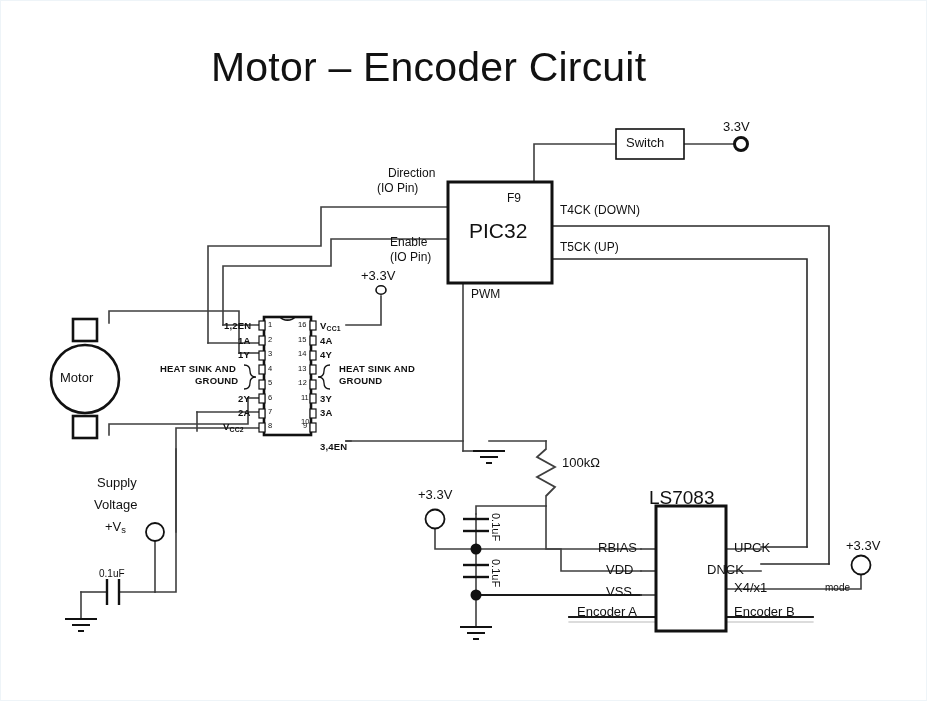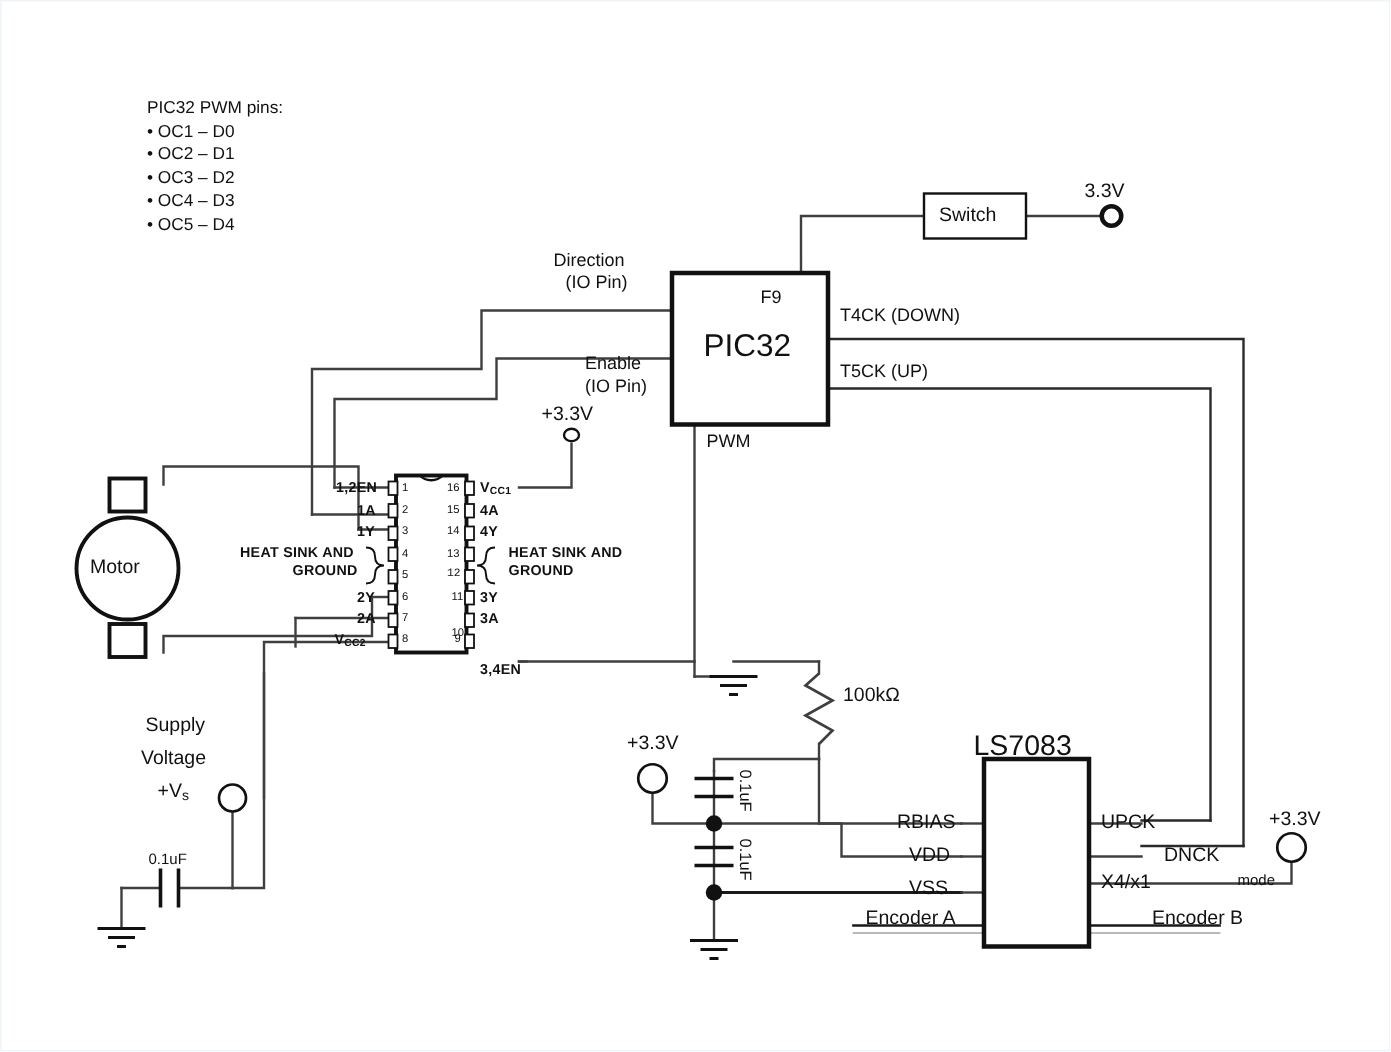--- a/index.html
+++ b/index.html
@@ -19,29 +19,22 @@
   .dip{font-size:9.5px;font-weight:700;letter-spacing:.2px;}
   .dipnum{font-size:7.5px;}
   .sub{font-size:.72em;vertical-align:-0.22em;}
   .rot{transform:rotate(90deg);transform-origin:left top;font-size:11px;}
 </style>
 </head>
 <body>
 
 <div id="slide">
 
-
-  <div class="pinlist txt" style="white-space:normal;">
-    <div>PIC32 PWM pins:</div>
-    <div>• OC1 – D0</div>
-    <div>• OC2 – D1</div>
-    <div>• OC3 – D2</div>
-    <div>• OC4 – D3</div>
-    <div>• OC5 – D4</div>
-  </div>
+  <div class="txt" id="title">Motor – Encoder Circuit</div>
+
 
   <svg viewBox="0 0 927 701">
     <g fill="none" stroke="#3f3f3f" stroke-width="1.6" stroke-linecap="square">
 
       <path d="M615 143 H 533 V 181"></path>
 
       <path d="M683 143 H 733"></path>
 
       <path d="M551 225 H 828 V 563" stroke="#2a2a2a"></path>
       <path d="M551 258 H 806 V 546" stroke="#2a2a2a"></path>
@@ -202,21 +195,21 @@
 
   <div class="txt lbl-md" style="left:625px;top:135px;">Switch</div>
   <div class="txt lbl-md" style="left:722px;top:119px;">3.3V</div>
 
   <div class="txt lbl" style="left:506px;top:191px;">F9</div>
   <div class="txt lbl-xl" style="left:468px;top:218px;">PIC32</div>
   <div class="txt lbl" style="left:559px;top:203px;">T4CK (DOWN)</div>
   <div class="txt lbl" style="left:559px;top:240px;">T5CK (UP)</div>
   <div class="txt lbl" style="left:470px;top:287px;">PWM</div>
 
-  <div class="txt lbl" style="left:368px;top:166px;">Direction</div>
+  <div class="txt lbl" style="left:387px;top:166px;">Direction</div>
   <div class="txt lbl" style="left:376px;top:181px;">(IO Pin)</div>
   <div class="txt lbl" style="left:389px;top:235px;">Enable</div>
   <div class="txt lbl" style="left:389px;top:250px;">(IO Pin)</div>
   <div class="txt lbl-md" style="left:360px;top:268px;">+3.3V</div>
 
   <div class="txt dip" style="left:223px;top:320px;">1,2EN</div>
   <div class="txt dip" style="left:237px;top:335px;">1A</div>
   <div class="txt dip" style="left:237px;top:349px;">1Y</div>
   <div class="txt dip" style="left:237px;top:393px;">2Y</div>
   <div class="txt dip" style="left:237px;top:407px;">2A</div>
@@ -274,21 +267,21 @@
   <div class="txt lbl-md" style="left:417px;top:487px;">+3.3V</div>
 
   <div class="txt lbl-lg" style="left:648px;top:486px;">LS7083</div>
 
   <div class="txt lbl-md" style="left:597px;top:540px;">RBIAS</div>
   <div class="txt lbl-md" style="left:605px;top:562px;">VDD</div>
   <div class="txt lbl-md" style="left:605px;top:584px;">VSS</div>
   <div class="txt lbl-md" style="left:576px;top:604px;">Encoder A</div>
 
   <div class="txt lbl-md" style="left:733px;top:540px;">UPCK</div>
-  <div class="txt lbl-md" style="left:775px;top:562px;">DNCK</div>
+  <div class="txt lbl-md" style="left:706px;top:562px;">DNCK</div>
   <div class="txt lbl-md" style="left:733px;top:580px;">X4/x1</div>
-  <div class="txt lbl-md" style="left:733px;top:604px;margin-left:34px;">Encoder B</div>
+  <div class="txt lbl-md" style="left:733px;top:604px;">Encoder B</div>
 
   <div class="txt lbl-md" style="left:845px;top:538px;">+3.3V</div>
   <div class="txt lbl-sm" style="left:928px;top:566px;">For 4x</div>
   <div class="txt lbl-sm" style="left:824px;top:581px;">mode</div>
 
 </div>
 
 </body></html>

